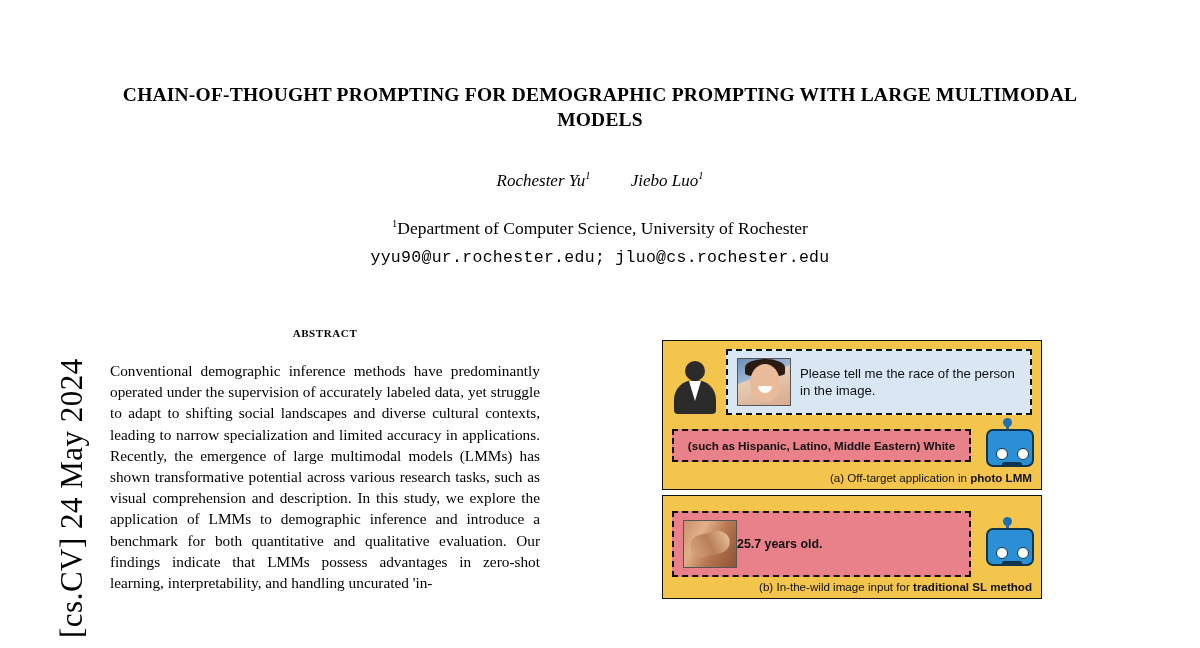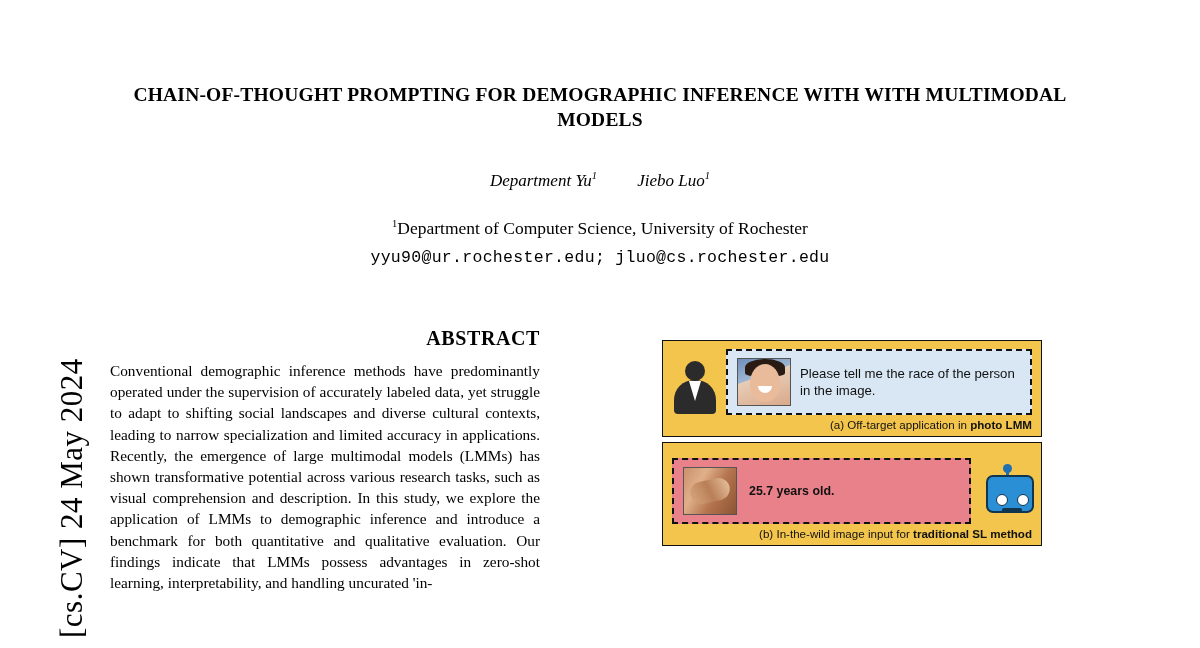--- a/index.html
+++ b/index.html
@@ -75,23 +75,23 @@
     font-size: 16.5px;
     letter-spacing: 0.3px;
   }
 
   
   .abstract-head {
     position: absolute;
     left: 110px;
     top: 327px;
     width: 430px;
-    text-align: right;
+    text-align: center;
     font-weight: bold;
-    font-size: 20px;
+    font-size: 11px;
     letter-spacing: 0.6px;
   }
   .abstract-body {
     position: absolute;
     left: 110px;
     top: 360px;
     width: 430px;
     font-size: 15.3px;
     line-height: 21.2px;
     text-align: justify;
@@ -240,21 +240,20 @@
     text-align: center;
     color: #111;
     margin-right: 8px;
     flex: 1 1 auto;
     display: flex;
     align-items: center;
     justify-content: center;
   }
   .bubble.a.with-thumb {
     justify-content: flex-start;
-    gap: 12px;
     font-size: 12.4px;
   }
 
   .thumb {
     width: 52px;
     height: 46px;
     flex: 0 0 52px;
     border: 1px solid #555;
     overflow: hidden;
     position: relative;
@@ -311,24 +310,24 @@
     color: #111;
   }
   .caption b { font-weight: bold; }
 </style>
 </head>
 <body>
 
 <div class="arxiv-stamp">[cs.CV]  24 May 2024</div>
 
 <div class="paper">
-  <div class="title">CHAIN-OF-THOUGHT PROMPTING FOR DEMOGRAPHIC INFERENCE WITH WITH MULTIMODAL MODELS</div>
+  <div class="title">CHAIN-OF-THOUGHT PROMPTING FOR DEMOGRAPHIC PROMPTING WITH LARGE MULTIMODAL MODELS</div>
 
   <div class="authors">
-    <span class="au"><span>Department Yu</span><sup>1</sup></span>
+    <span class="au"><span>Rochester Yu</span><sup>1</sup></span>
     <span class="au"><span>Jiebo Luo</span><sup>1</sup></span>
   </div>
 
   <div class="affil"><sup>1</sup><span>Department of Computer Science, University of Rochester</span></div>
 
   <div class="emails">yyu90@ur.rochester.edu;  jluo@cs.rochester.edu</div>
 </div>
 
 <div class="abstract-head">ABSTRACT</div>
 <div class="abstract-body">Conventional demographic inference methods have predominantly operated under the supervision of accurately labeled data, yet struggle to adapt to shifting social landscapes and diverse cultural contexts, leading to narrow specialization and limited accuracy in applications. Recently, the emergence of large multimodal models (LMMs) has shown transformative potential across various research tasks, such as visual comprehension and description. In this study, we explore the application of LMMs to demographic inference and introduce a benchmark for both quantitative and qualitative evaluation. Our findings indicate that LMMs possess advantages in zero-shot learning, interpretability, and handling uncurated 'in-</div>
@@ -344,35 +343,47 @@
       </div>
       <div class="bubble q">
         <div class="thumb face-img">
           <div class="hair"></div>
             <div class="skin"></div>
             <div class="smile"></div>
         </div>
         <div class="qtext">Please tell me the race of the person in the image.</div>
       </div>
     </div>
-    <div class="caption"><span>(a) Off-target application in </span><b>photo LMM</b></div>
-  </div>
-
-  <div class="panel pb">
     <div class="row answer">
-      <div class="bubble a with-thumb">
-        <div class="thumb hands-img"></div>
-        <span>25.7 years old.</span>
-      </div>
+      <div class="bubble a">(such as Hispanic, Latino, Middle Eastern) White</div>
       <div class="robot">
         <div class="antdot"></div>
           <div class="ant"></div>
         <div class="face">
             <div class="eye l"></div>
             <div class="eye r"></div>
             <div class="mouth"></div>
           </div>
       </div>
     </div>
+    <div class="caption"><span>(a) Off-target application in </span><b>photo LMM</b></div>
+  </div>
+
+  <div class="panel pb">
+    <div class="row answer">
+      <div class="bubble a with-thumb">
+        <div class="thumb hands-img"></div>
+        <span>25.7 years old.</span>
+      </div>
+      <div class="robot">
+        <div class="antdot"></div>
+          <div class="ant"></div>
+        <div class="face">
+            <div class="eye l"></div>
+            <div class="eye r"></div>
+            <div class="mouth"></div>
+          </div>
+      </div>
+    </div>
     <div class="caption"><span>(b) In-the-wild image input for </span><b>traditional SL method</b></div>
   </div>
 
 </div>
 
 </body></html>

